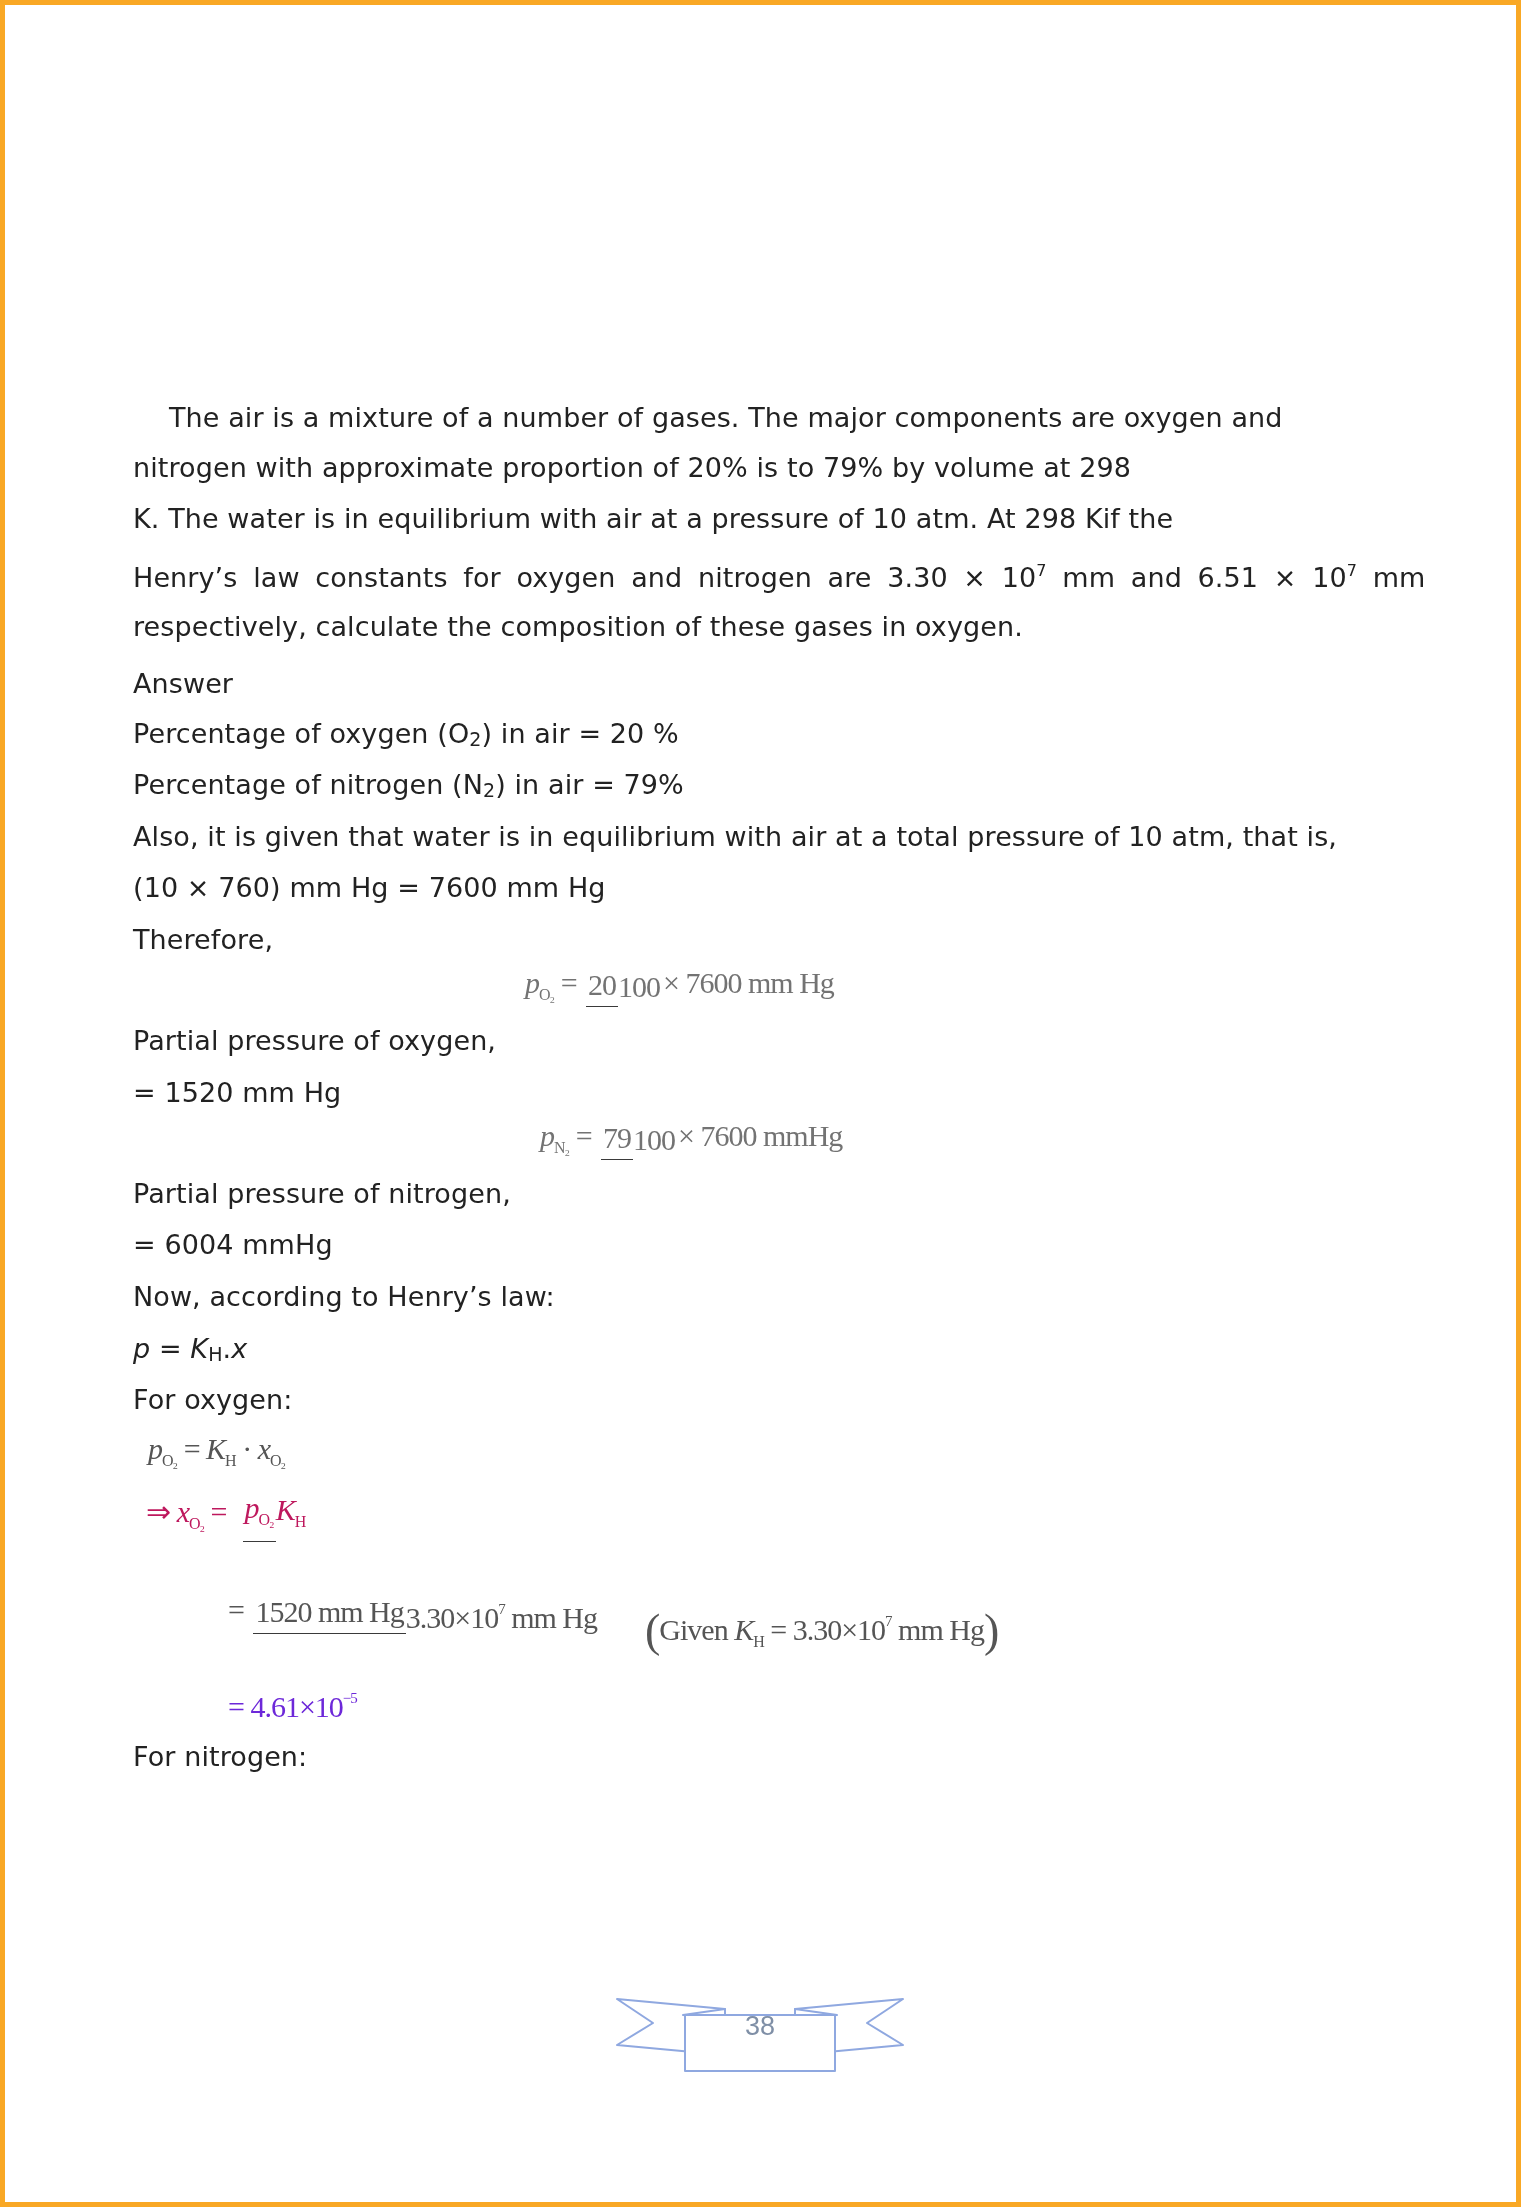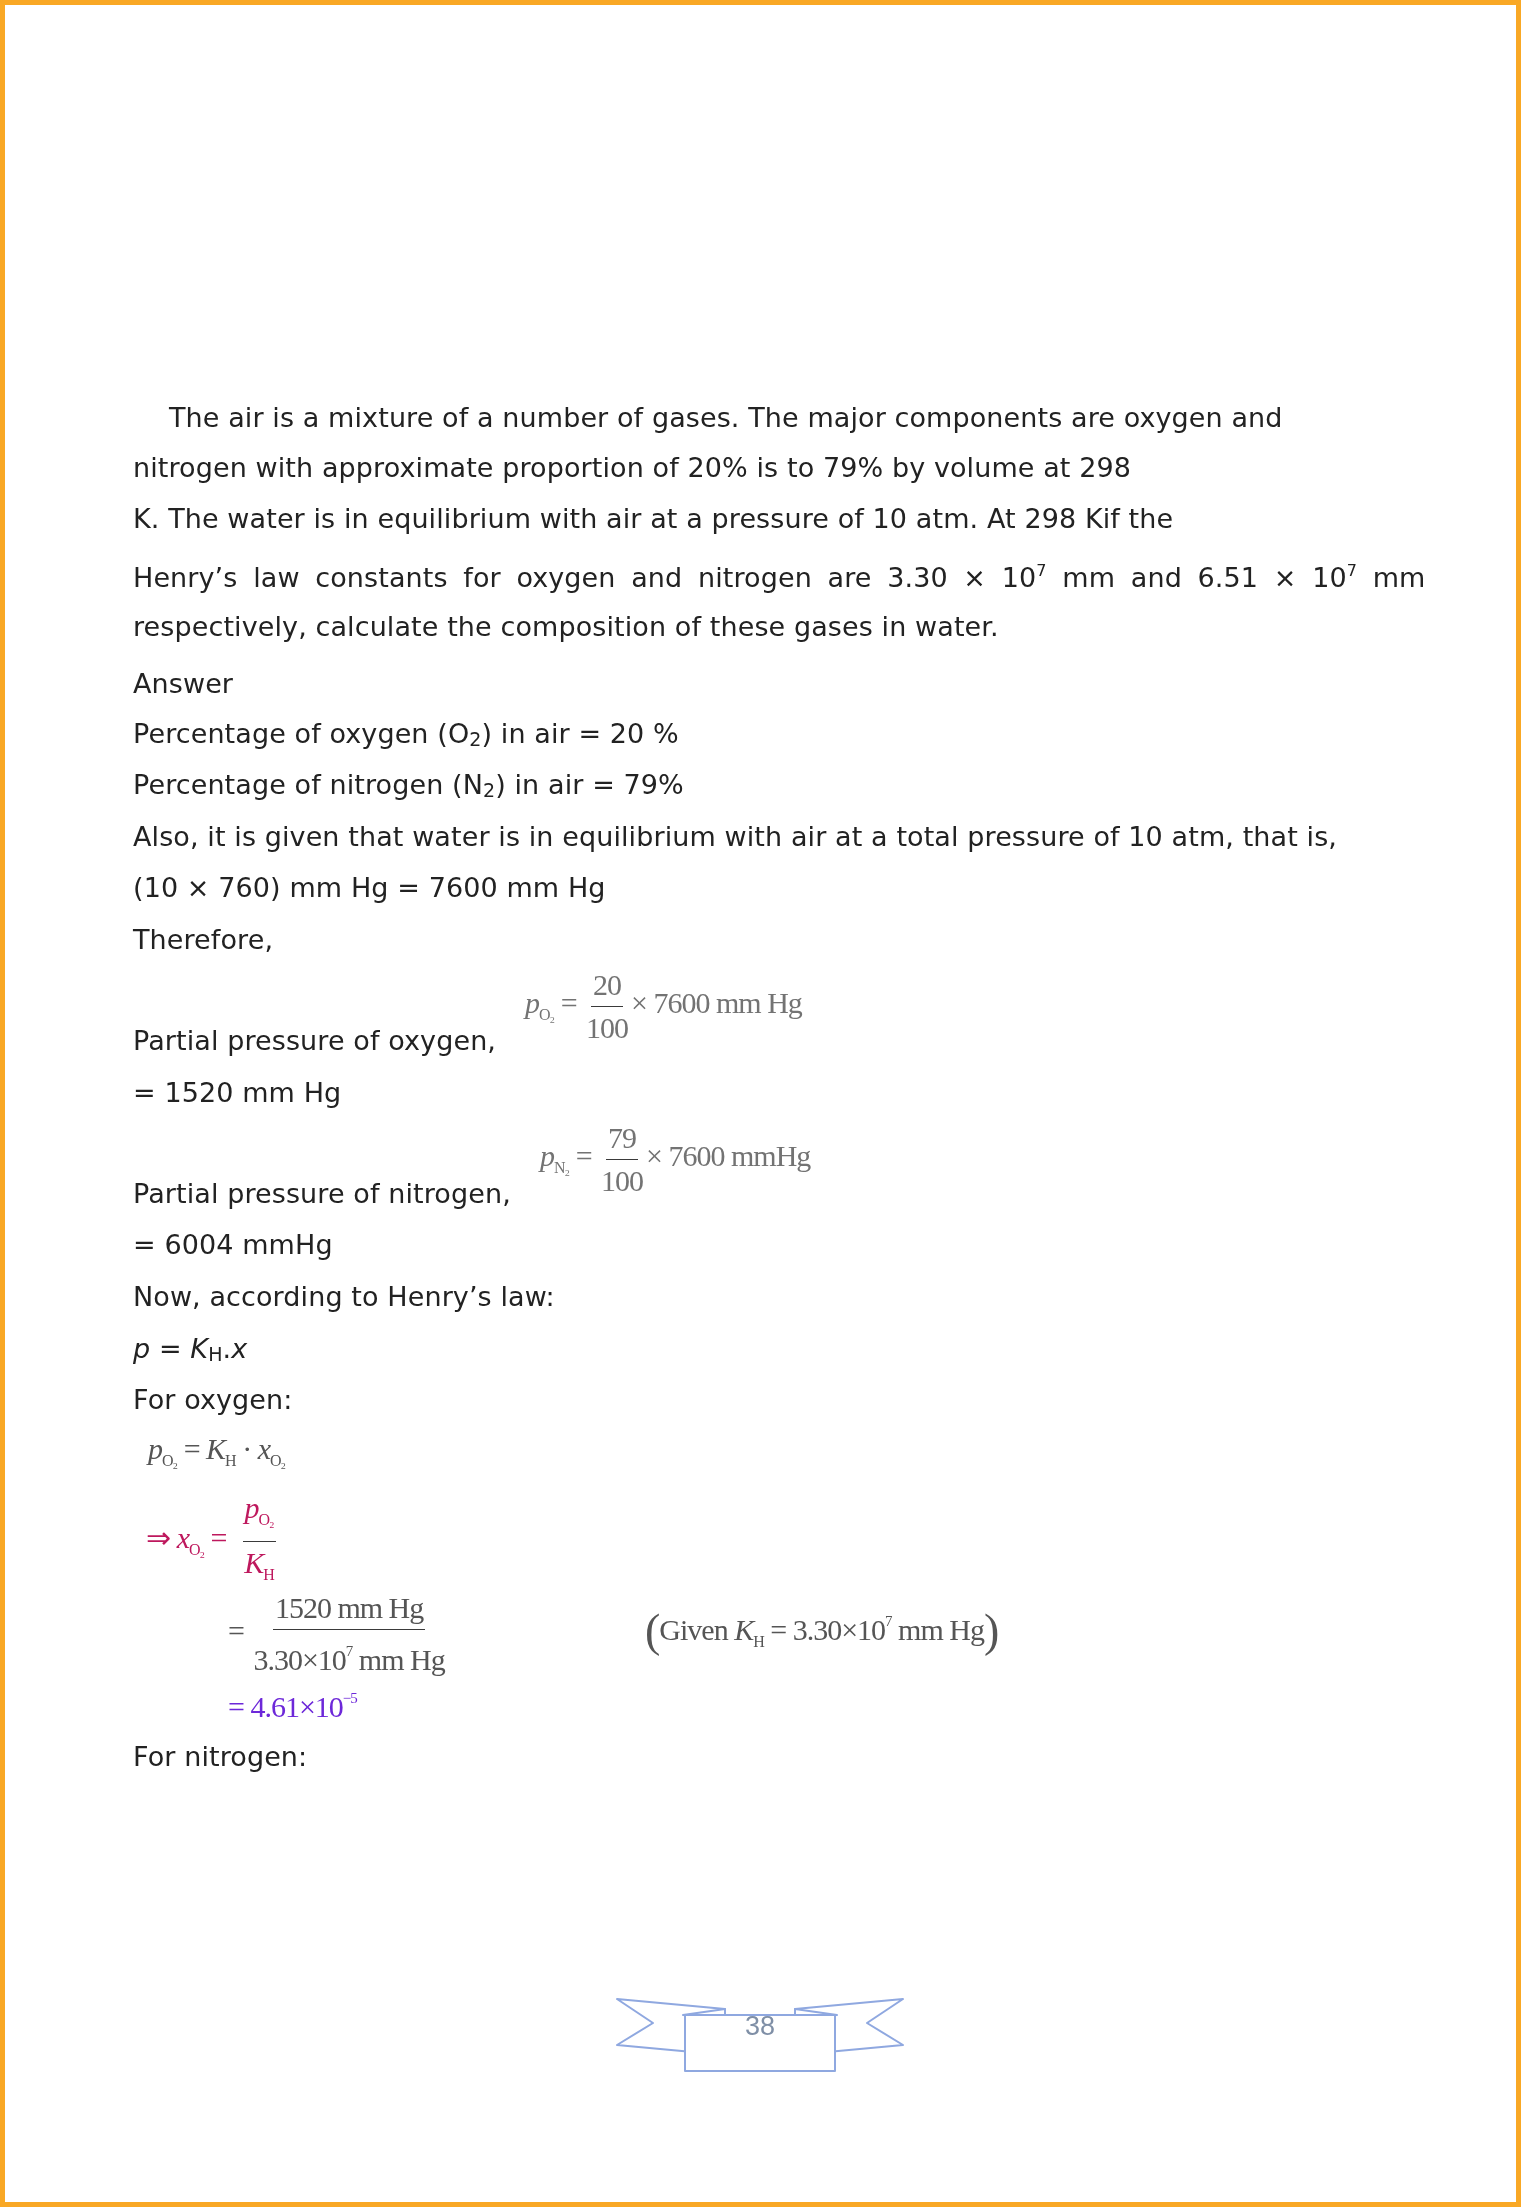--- a/index.html
+++ b/index.html
@@ -15,21 +15,21 @@
     letter-spacing: 0.1px;
   }
   .math {
     position: absolute;
     font-family: "Liberation Serif", serif; color: #737373;
     font-size: 30px; white-space: nowrap; letter-spacing: -1px;
   }
   .math i { font-style: italic; }
   .sub { font-size: 16px; vertical-align: -7px; }
   .sup { font-size: 15px; vertical-align: 14px; }
-  .frac { display: inline-flex; flex-direction: column; align-items: center; vertical-align: middle; margin: 0 3px; }
+  .frac { display: inline-flex; align-items: center; vertical-align: middle; margin: 0 3px; }
   .frac .num { border-bottom: 1.5px solid #3a3a3a; padding: 0 2px 1px; line-height: 40px; }
   .frac .den { padding-top: 1px; line-height: 40px; }
   .paren { font-size: 46px; vertical-align: -6px; font-weight: 300; }
   .tsub { font-size: 19px; vertical-align: -3px; }
   .tsup { font-size: 16px; vertical-align: 11px; }
   .page-num-wrap { position: absolute; left: 615px; top: 1985px; width: 290px; height: 100px; }
   .page-num-text {
     position: absolute; left: 0; width: 290px; top: 26px; text-align: center;
     font-family: Liberation Sans, sans-serif; font-size: 27px; color: #7f8fa6;
   }
@@ -38,21 +38,21 @@
 <body>
 
 <div class="page-border"></div>
 
 <div class="txt" style="top:400px;margin-left:36px;">The air is a mixture of a number of gases. The major components are oxygen and</div>
 <div class="txt" style="top:450px;">nitrogen with approximate proportion of 20% is to 79% by volume at 298</div>
 <div class="txt" style="top:501px;">K. The water is in equilibrium with air at a pressure of 10 atm. At 298 Kif the</div>
 <div class="txt" style="top:553px; word-spacing:7px;">
   <span>Henry’s law constants for oxygen and nitrogen are 3.30 × 10</span><sup class="tsup">7</sup><span> mm and 6.51 × 10</span><sup class="tsup">7</sup><span> mm</span>
 </div>
-<div class="txt" style="top:609px;">respectively, calculate the composition of these gases in water.</div>
+<div class="txt" style="top:609px;">respectively, calculate the composition of these gases in oxygen.</div>
 
 <div class="txt" style="top:666px;">Answer</div>
 <div class="txt" style="top:716px;">
   <span>Percentage of oxygen (O</span><span class="tsub">2</span><span>) in air = 20 %</span>
 </div>
 <div class="txt" style="top:767px;">
   <span>Percentage of nitrogen (N</span><span class="tsub">2</span><span>) in air = 79%</span>
 </div>
 <div class="txt" style="top:819px;">Also, it is given that water is in equilibrium with air at a total pressure of 10 atm, that is,</div>
 <div class="txt" style="top:870px;text-align:right;">(10 × 760) mm Hg = 7600 mm Hg</div>

